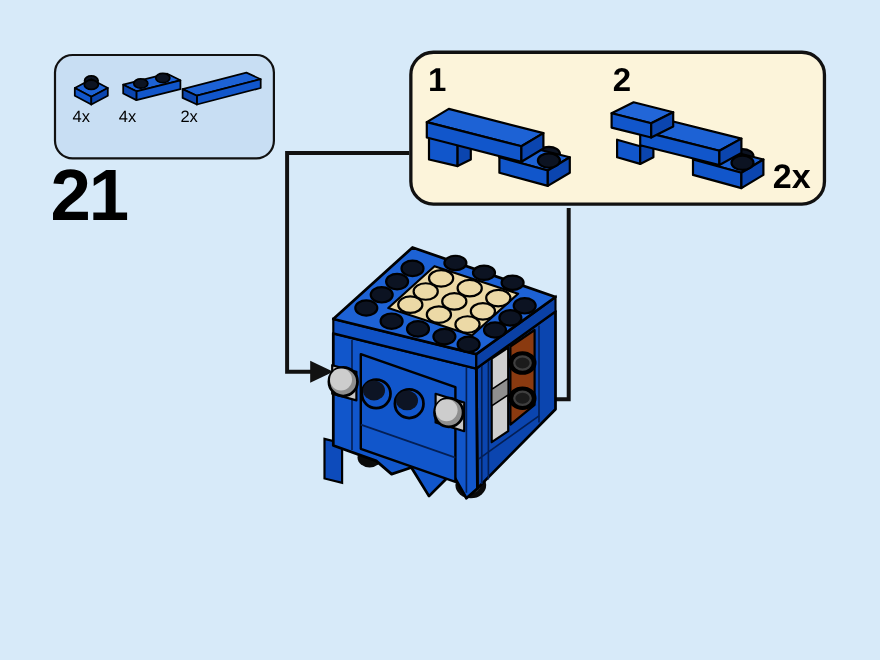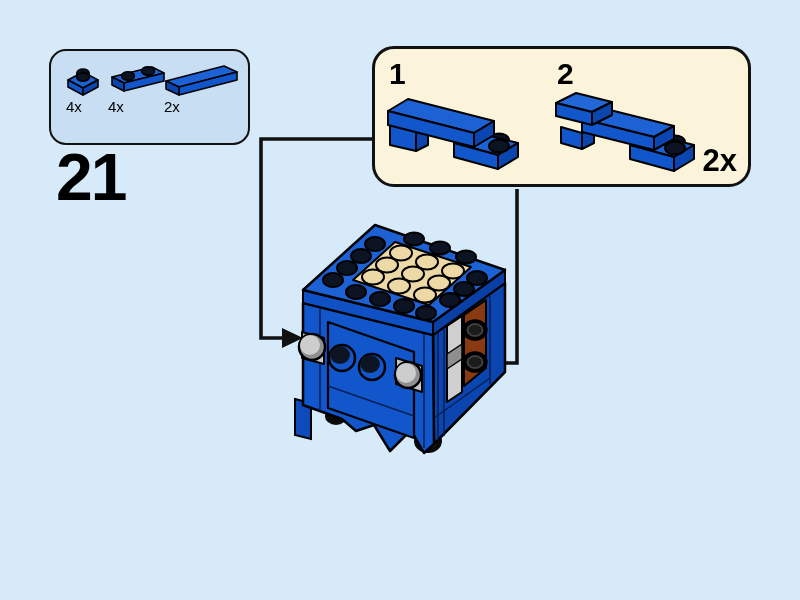--- a/index.html
+++ b/index.html
@@ -14,21 +14,21 @@
     background:#c8def3; border:2.5px solid #111; border-radius:17px;
     box-sizing:border-box;
   }
   .part-cell{ position:absolute; bottom:28px; display:flex; flex-direction:column; align-items:flex-start;text-align:right; }
   .part-cell .count{ font-size:15px; font-weight:500; margin-top:1px; padding-left:2px; }
   .cell-1{ left:13px; }
   .cell-2{ left:55px; }
   .cell-3{ left:111px; }
   
   .step-number{
-    position:absolute; left:56px; top:144px;
+    position:absolute; left:46px; top:144px;
     font-size:66px; font-weight:bold; letter-spacing:-2px; line-height:1;
   }
   
   .sub-panel{
     position:absolute; left:372px; top:46px; width:379px; height:141px;
     background:#fcf4da; border:3px solid #111; border-radius:22px;
     box-sizing:border-box;
   }
   .sub-step-label{ position:absolute; font-size:30px; font-weight:bold; }
   .sub-step-1{ left:14px; top:8px; }

